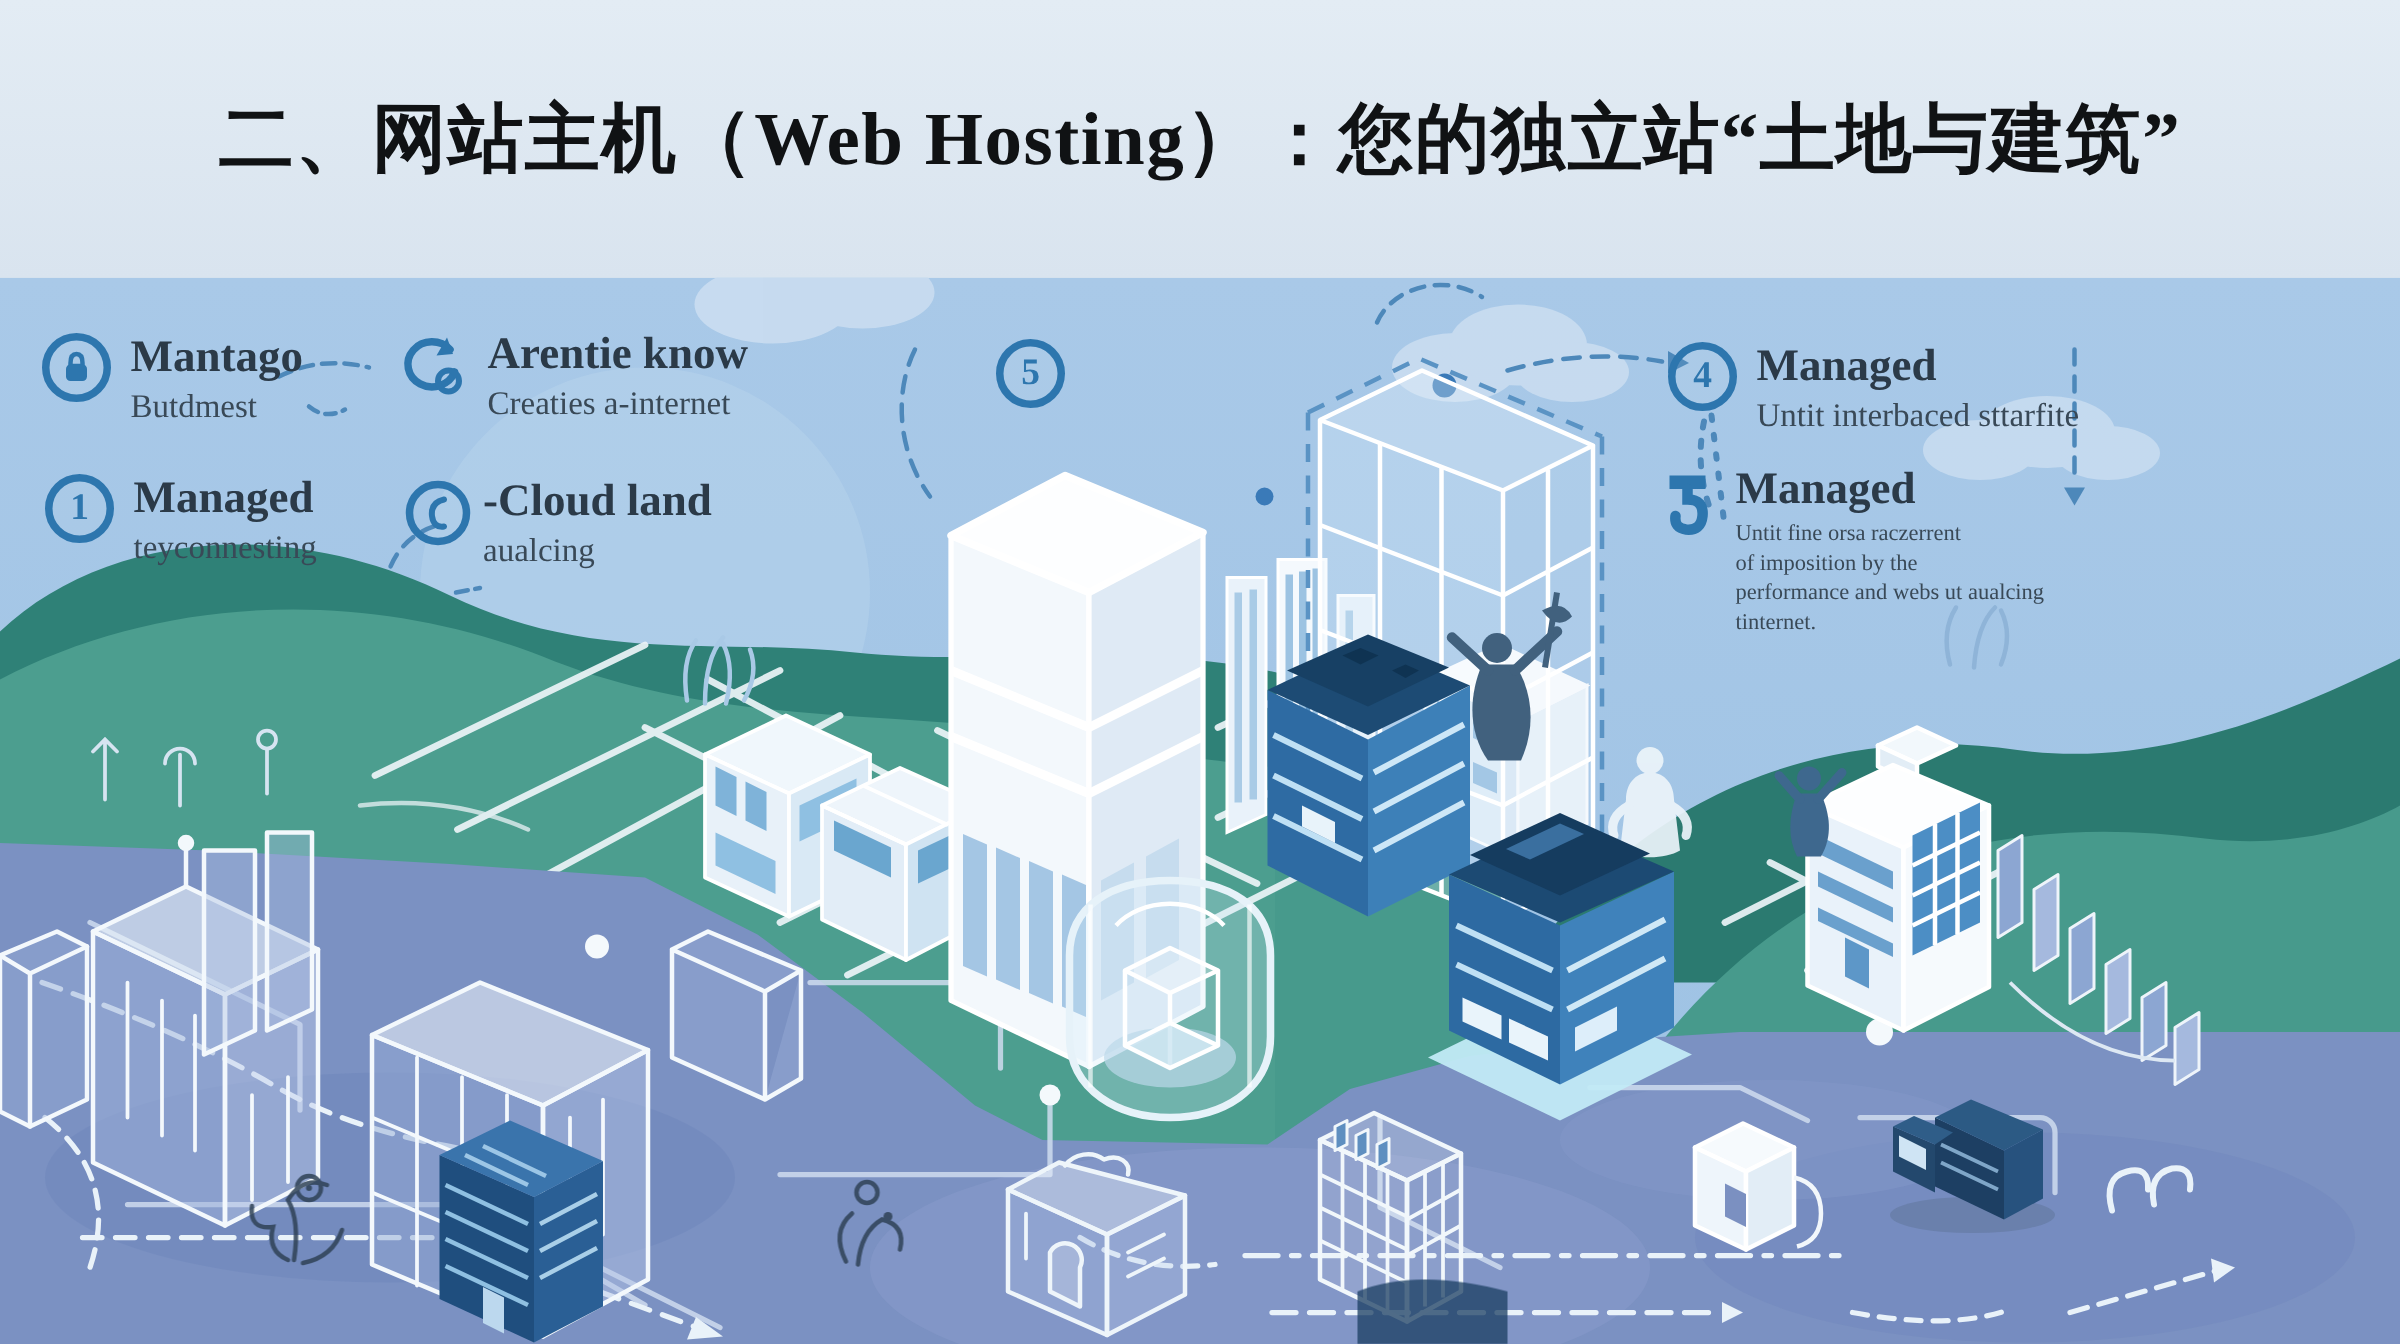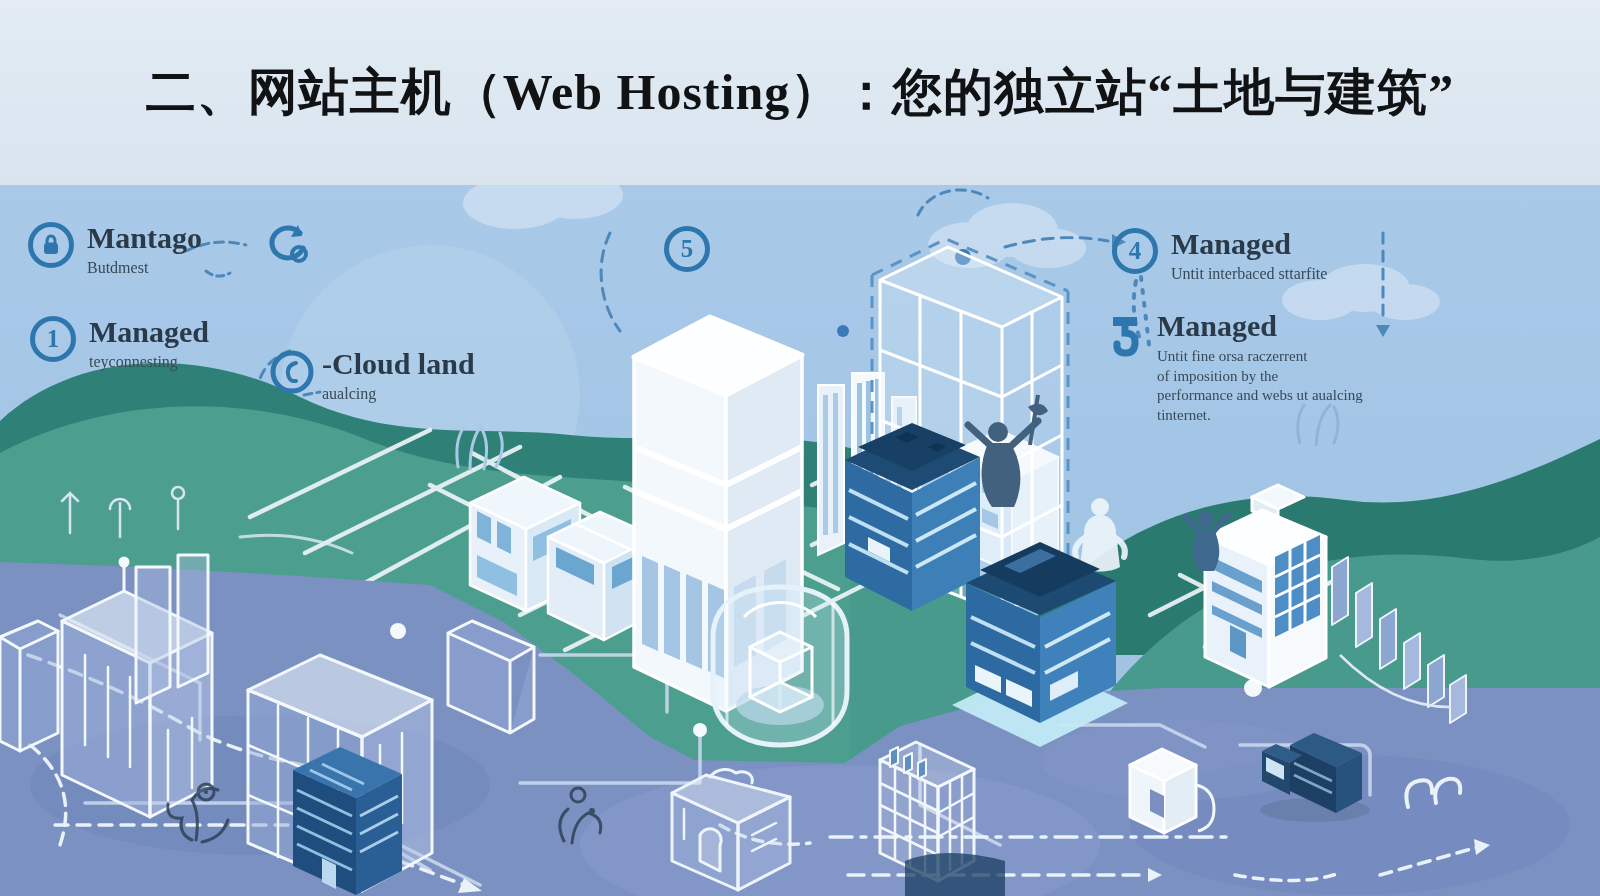--- a/index.html
+++ b/index.html
@@ -24,29 +24,29 @@
   .badge{
     width:36px;height:36px;border:5px solid #2d76ae;border-radius:50%;
     display:flex;align-items:center;justify-content:center;
     color:#2d76ae;font-weight:700;font-size:25px;flex:0 0 auto;
     background:rgba(255,255,255,0.04);
   }
   .iconwrap{flex:0 0 auto;line-height:0;}
   .c-text{display:flex;flex-direction:column;}
   .c-title{font-size:30px;font-weight:700;color:#2b3a48;line-height:1.08;}
   .c-title .t-rest{font-weight:400;color:#33424f;}
-  .c-sub{font-size:16px;font-weight:400;color:#394957;line-height:1.2;margin-top:4px;}
+  .c-sub{font-size:22px;font-weight:400;color:#394957;line-height:1.2;margin-top:4px;}
   .c-para{font-size:15px;font-weight:400;color:#394957;line-height:1.3;margin-top:5px;
           width:378px;white-space:pre-line;}
   #co-manage  {left:28px;  top:222px;}
   #co-arentie {left:262px; top:220px;}
   #co-vps     {left:664px; top:226px;}
   #co-managed4{left:1112px;top:228px;}
   #co-seulld  {left:30px;  top:316px;}
-  #co-cloud   {left:268px; top:318px;gap:6px;margin-top:30px;}
+  #co-cloud   {left:268px; top:318px;gap:6px;}
   #co-managed5{left:1106px;top:310px;}
 </style>
 </head>
 <body>
 
 <div id="stage">
 
   <div id="header">
     <div id="page-title">二、网站主机（Web Hosting）：您的独立站“土地与建筑”</div>
   </div>
@@ -453,20 +453,24 @@
   </div>
 
   <div class="callout" id="co-arentie">
     <span class="iconwrap">
       <svg width="50" height="48" viewBox="0 0 50 48">
         <path d="M38 13 A16 15 0 1 0 41 28" fill="none" stroke="#2d76ae" stroke-width="5" stroke-linecap="round"></path>
         <path d="M36 5 l4 11 -11 1 Z" fill="#2d76ae"></path>
         <circle cx="37" cy="34" r="7" fill="none" stroke="#2d76ae" stroke-width="4"></circle>
       </svg>
     </span>
+    <span class="c-text">
+      <span class="c-title">Arentie know</span>
+      <span class="c-sub">Creaties a-internet</span>
+    </span>
   </div>
 
   <div class="callout" id="co-vps">
     <span class="badge">5</span>
   </div>
 
   <div class="callout" id="co-managed4">
     <span class="badge">4</span>
     <span class="c-text">
       <span class="c-title">Managed</span>

